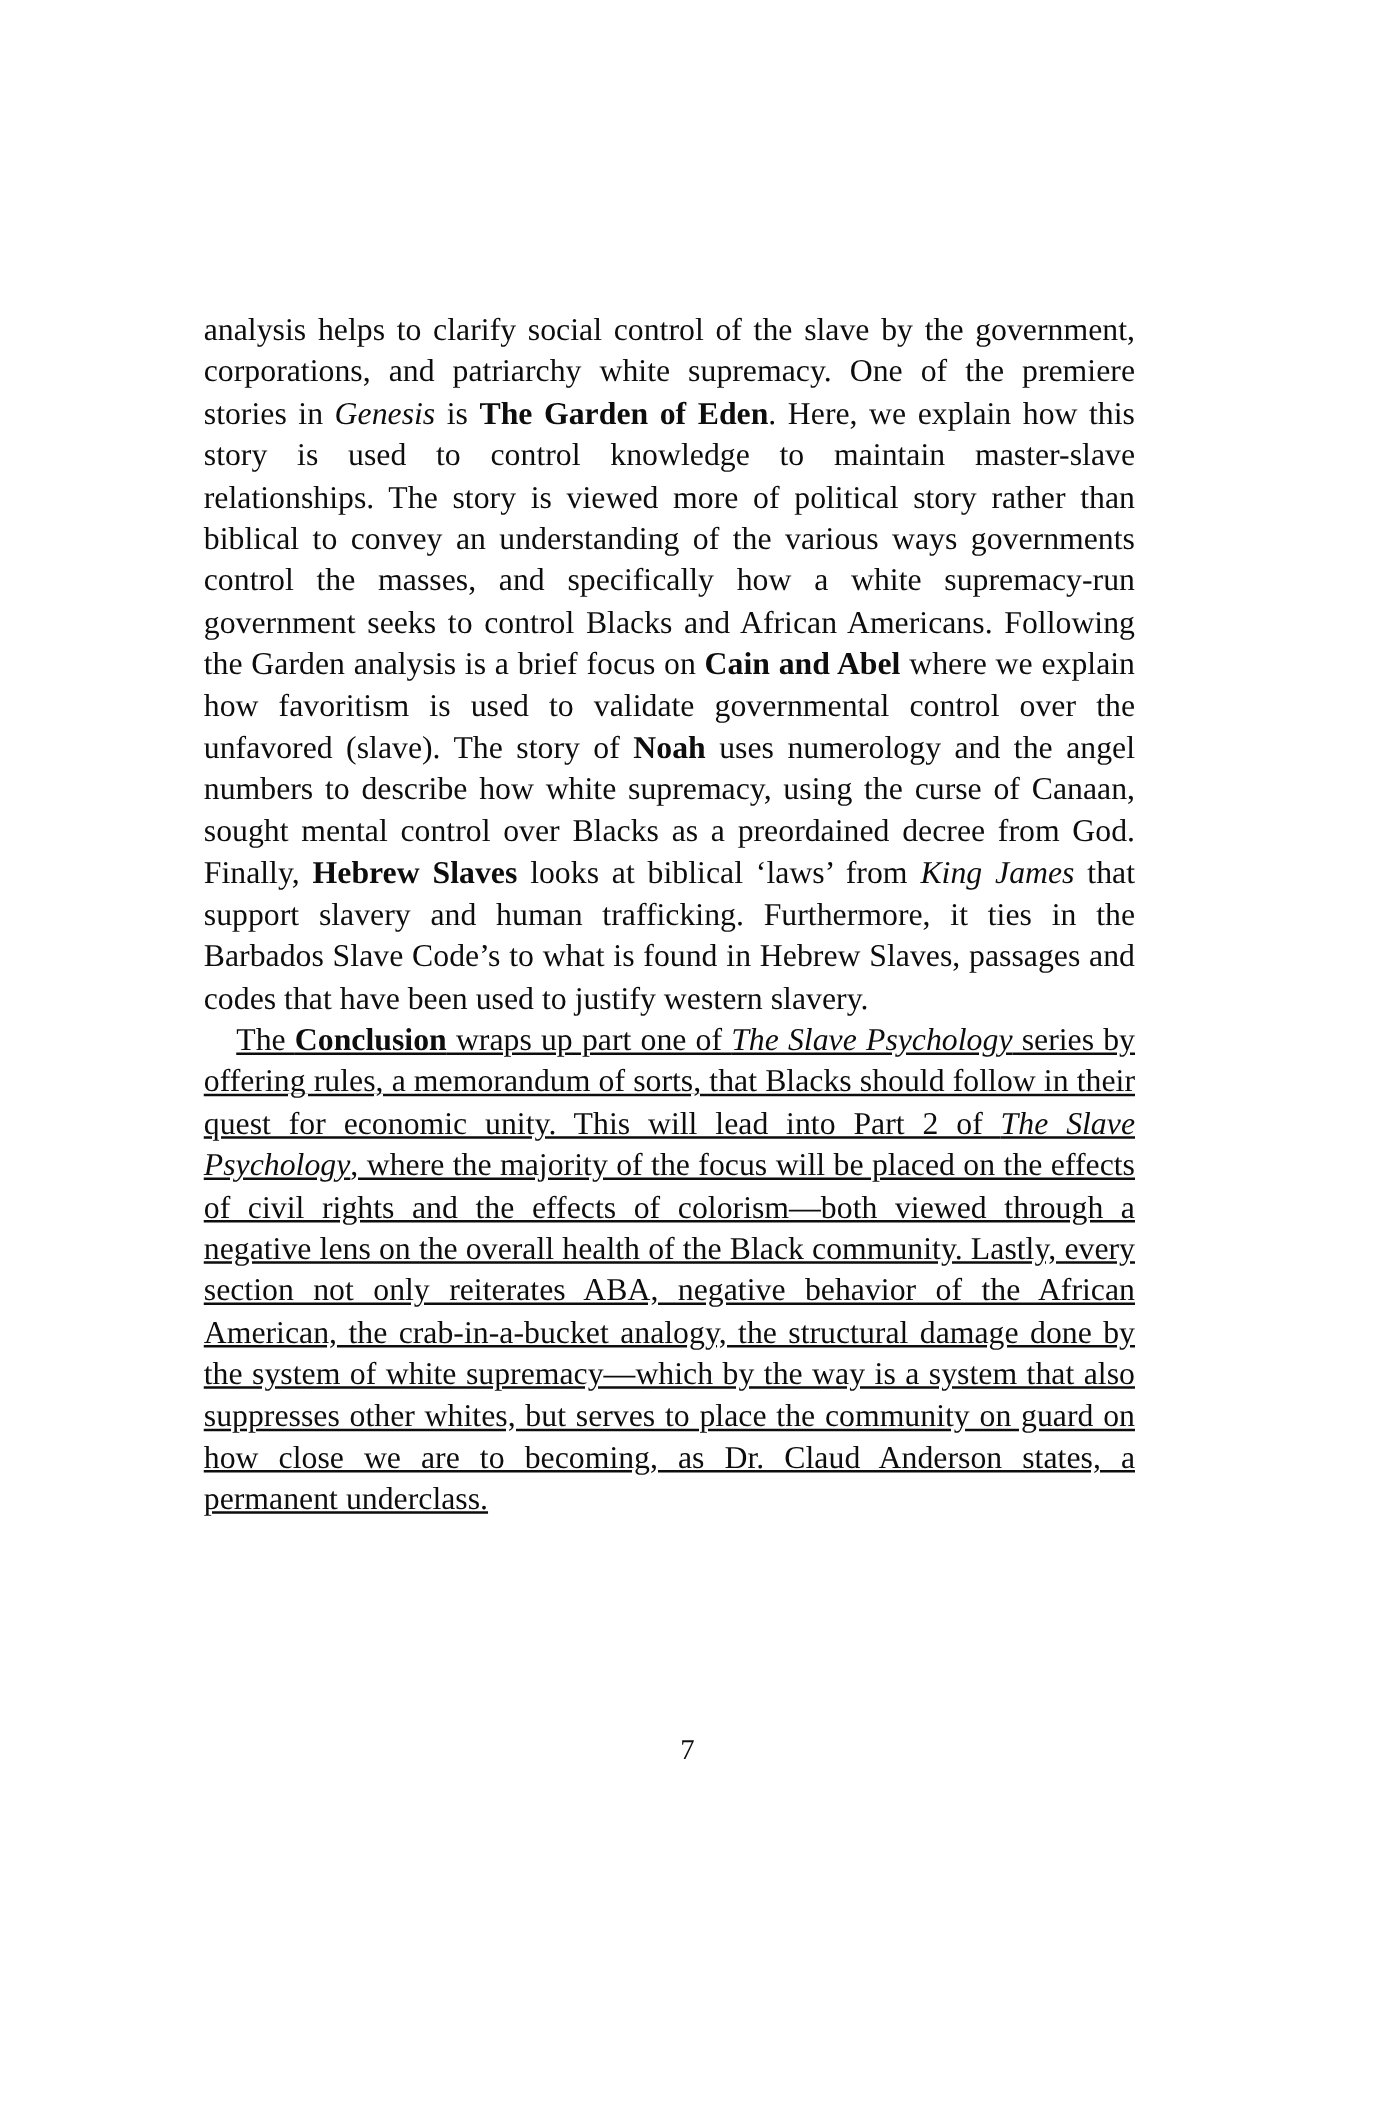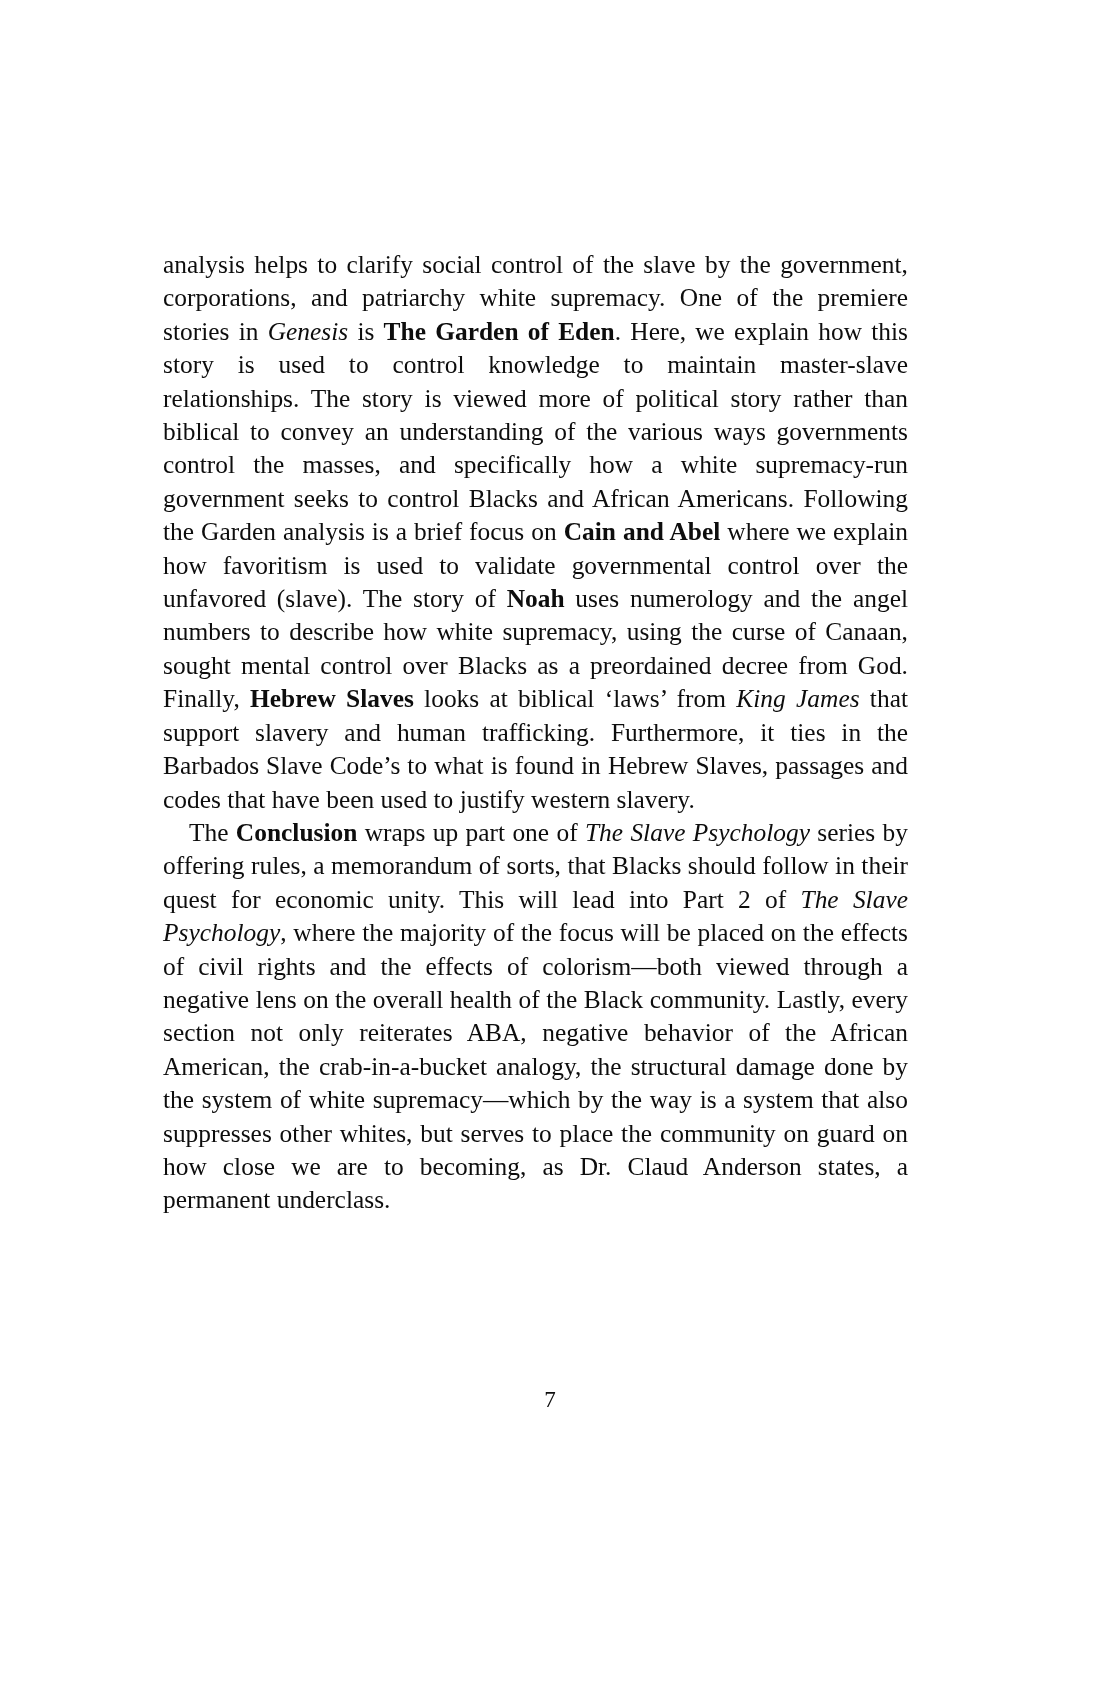--- a/index.html
+++ b/index.html
@@ -39,20 +39,21 @@
     letter-spacing: 0.02px;
     word-spacing: 0px;
   }
 
   .para.continuation {
     text-indent: 0;
   }
 
   .para.indented {
     text-indent: 26px;
+    text-decoration: underline;
   }
 
   .para b,
   .para .b {
     font-weight: 700;
   }
 
   .para i,
   .para .i {
     font-style: italic;

